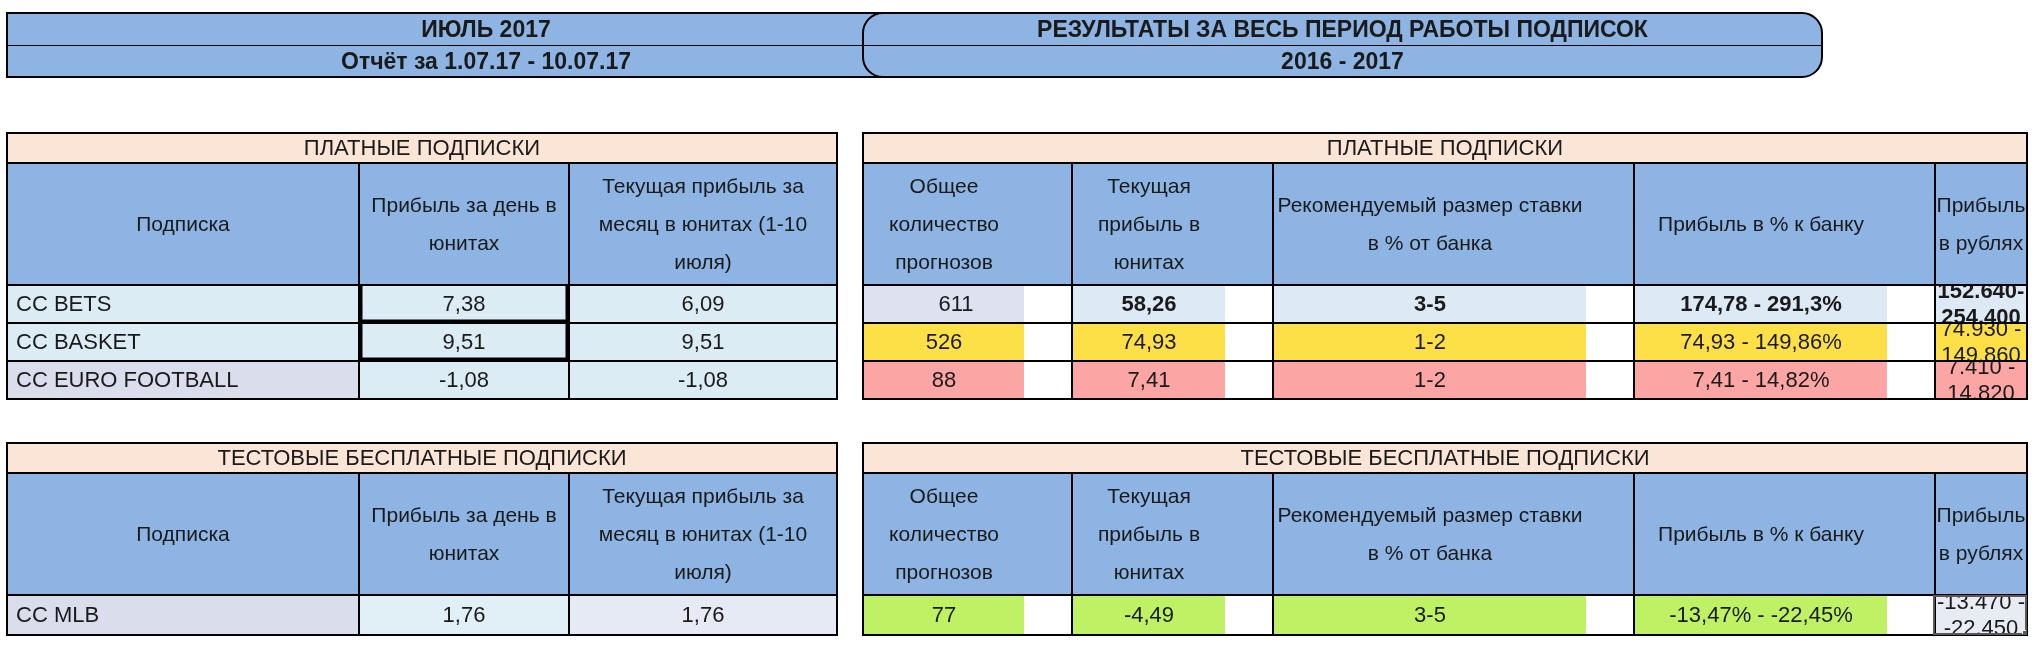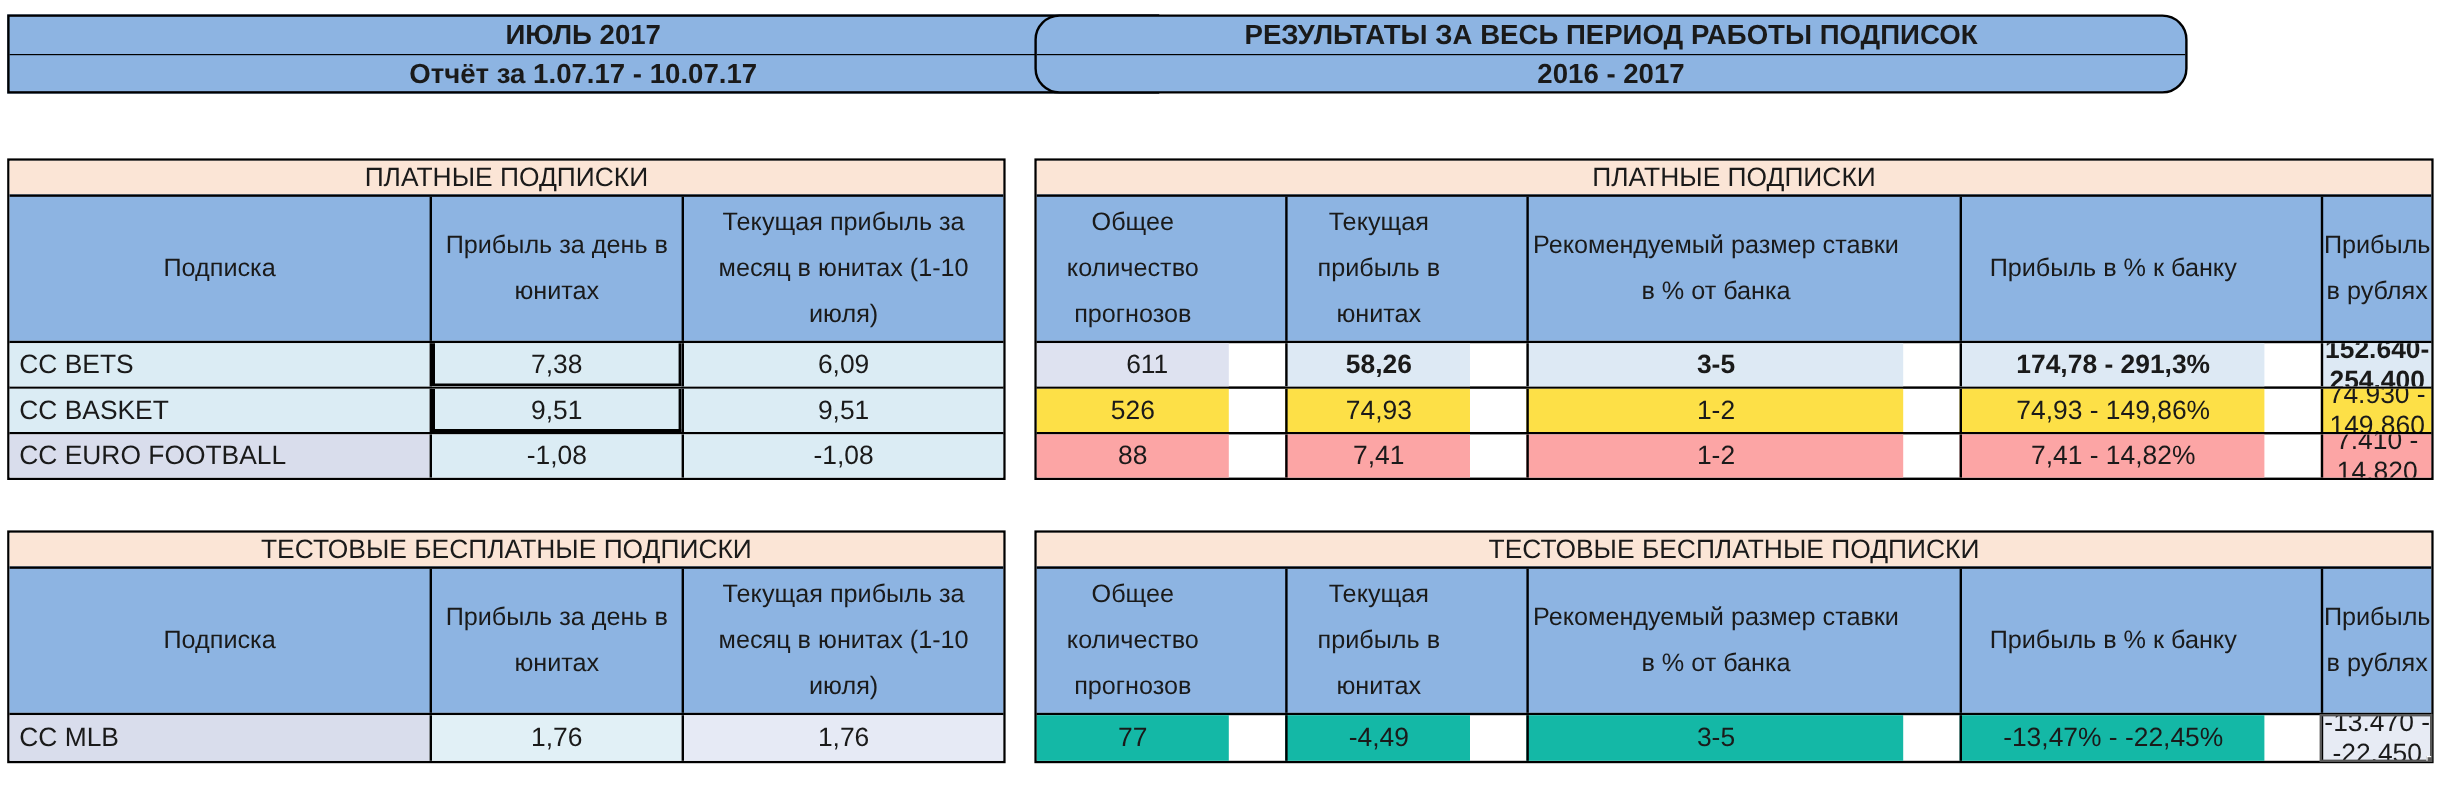--- a/index.html
+++ b/index.html
@@ -29,21 +29,21 @@
   .c:first-child { border-left:none; }
   .name { justify-content:flex-start; text-align:left; padding-left:8px; }
 
   
   .bg-cyan  { background:#dbecf4; }
   .bg-lav   { background:#d9ddec; }
   .bg-cyan2 { background:#e1f0f6; }
   .bg-lav2  { background:#e6eaf5; }
   .bg-r1a { background:#dee2f0;padding-left:24px; } .bg-r1 { background:#dde9f4;font-weight:bold; }
   .bg-r2  { background:#fde047; } .bg-r3 { background:#fca5a5; }
-  .bg-rt  { background:#14b8a6; }
+  .bg-rt  { background:#bef264; }
 
   
   .boxed { box-shadow: inset 2.5px 0 0 #000, inset -2.5px 0 0 #000, inset 0 -2.5px 0 #000; }
 
   
   .sel { background:#e7ebf4; outline:2.5px solid #595959; outline-offset:-1px;
          position:relative; }
   .handle { position:absolute; right:-4px; bottom:-4px; width:8px; height:8px;
             background:#595959; border:1.5px solid #fff; }
 </style>

